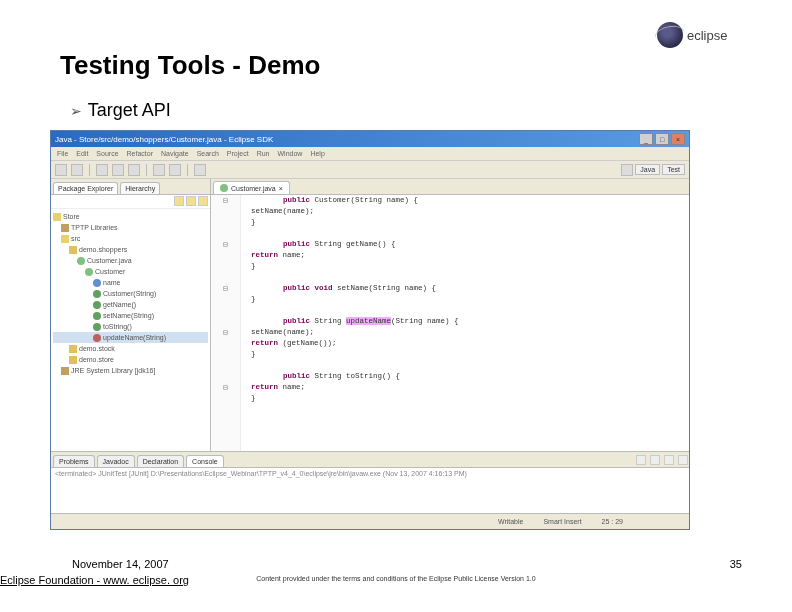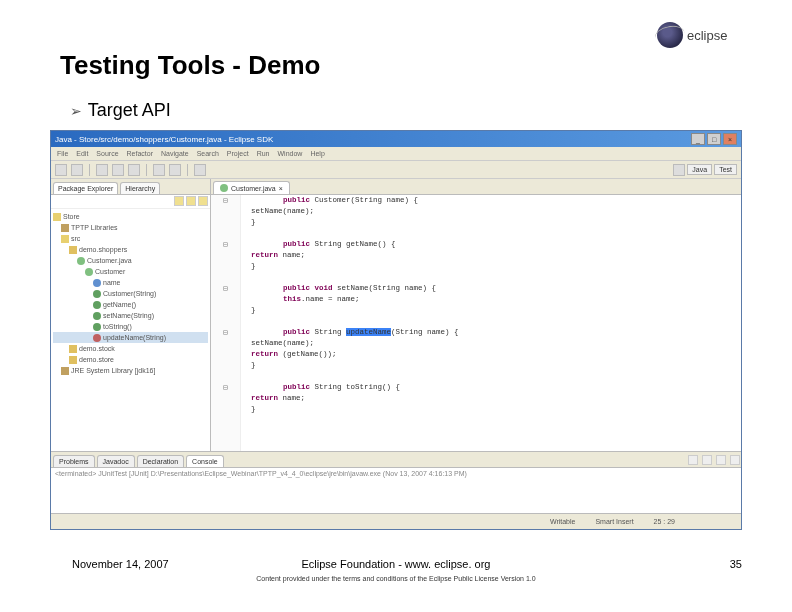--- a/index.html
+++ b/index.html
@@ -61,21 +61,21 @@
 .bullet-line::before {
   content: "➢";
   font-size: 14px;
   color: #555;
 }
 
 .ide {
   position: absolute;
   top: 130px;
   left: 50px;
-  width: 692px;
+  width: 640px;
   height: 400px;
   border: 1px solid #5a7aa8;
   background: #ece9d8;
   font-size: 8px;
   color: #333;
   display: flex;
   flex-direction: column;
 }
 .titlebar {
   height: 16px;
@@ -220,21 +220,21 @@
   background: #fafafa;
 }
 .gutter .mk { height: 11px; display: flex; justify-content: center; align-items: center; }
 .gutter .exp { color: #888; font-size: 8px; }
 .code {
   flex: 1;
   padding-left: 10px;
 }
 .code .kw { color: #7f0055; font-weight: bold; margin-left: 32px; }
 .code .ret { color: #7f0055; font-weight: bold; }
-.code .hl { background: #3b82f6; }
+.code .hl { background: #f0abfc; }
 .bottom-pane {
   height: 62px;
   border-top: 1px solid #bbb;
   background: white;
   display: flex;
   flex-direction: column;
 }
 .bottom-tabs {
   height: 16px;
   background: #ece9d8;
@@ -274,25 +274,26 @@
 }
 .statusbar .sp { flex: 1; }
 .footer-date {
   position: absolute;
   bottom: 42px;
   left: 72px;
   font-size: 11px;
 }
 .footer-center {
   position: absolute;
-  bottom: 42px;
+  bottom: 26px;
   left: 0;
   width: 100%;
-  text-align: center;
+  text-align: left;
   font-size: 11px;
+  text-decoration: underline;
 }
 .footer-page {
   position: absolute;
   bottom: 42px;
   right: 50px;
   font-size: 11px;
 }
 .footer-sub {
   position: absolute;
   bottom: 30px;
@@ -468,21 +469,20 @@
         <div class="code">
           <div><span class="kw">public</span><span> Customer(String name) {</span></div>
           <div><span>    setName(name);</span></div>
           <div><span>}</span></div>
           <div>&nbsp;</div>
           <div><span class="kw">public</span><span> String getName() {</span></div>
           <div><span class="ret">    return</span><span> name;</span></div>
           <div><span>}</span></div>
           <div>&nbsp;</div>
           <div><span class="kw">public void</span><span> setName(String name) {</span></div>
-          <div><span class="kw">    this</span><span>.name = name;</span></div>
           <div><span>}</span></div>
           <div>&nbsp;</div>
           <div><span class="kw">public</span><span> String </span><span class="hl">updateName</span><span>(String name) {</span></div>
           <div><span>    setName(name);</span></div>
           <div><span class="ret">    return</span><span> (getName());</span></div>
           <div><span>}</span></div>
           <div>&nbsp;</div>
           <div><span class="kw">public</span><span> String toString() {</span></div>
           <div><span class="ret">    return</span><span> name;</span></div>
           <div><span>}</span></div>

